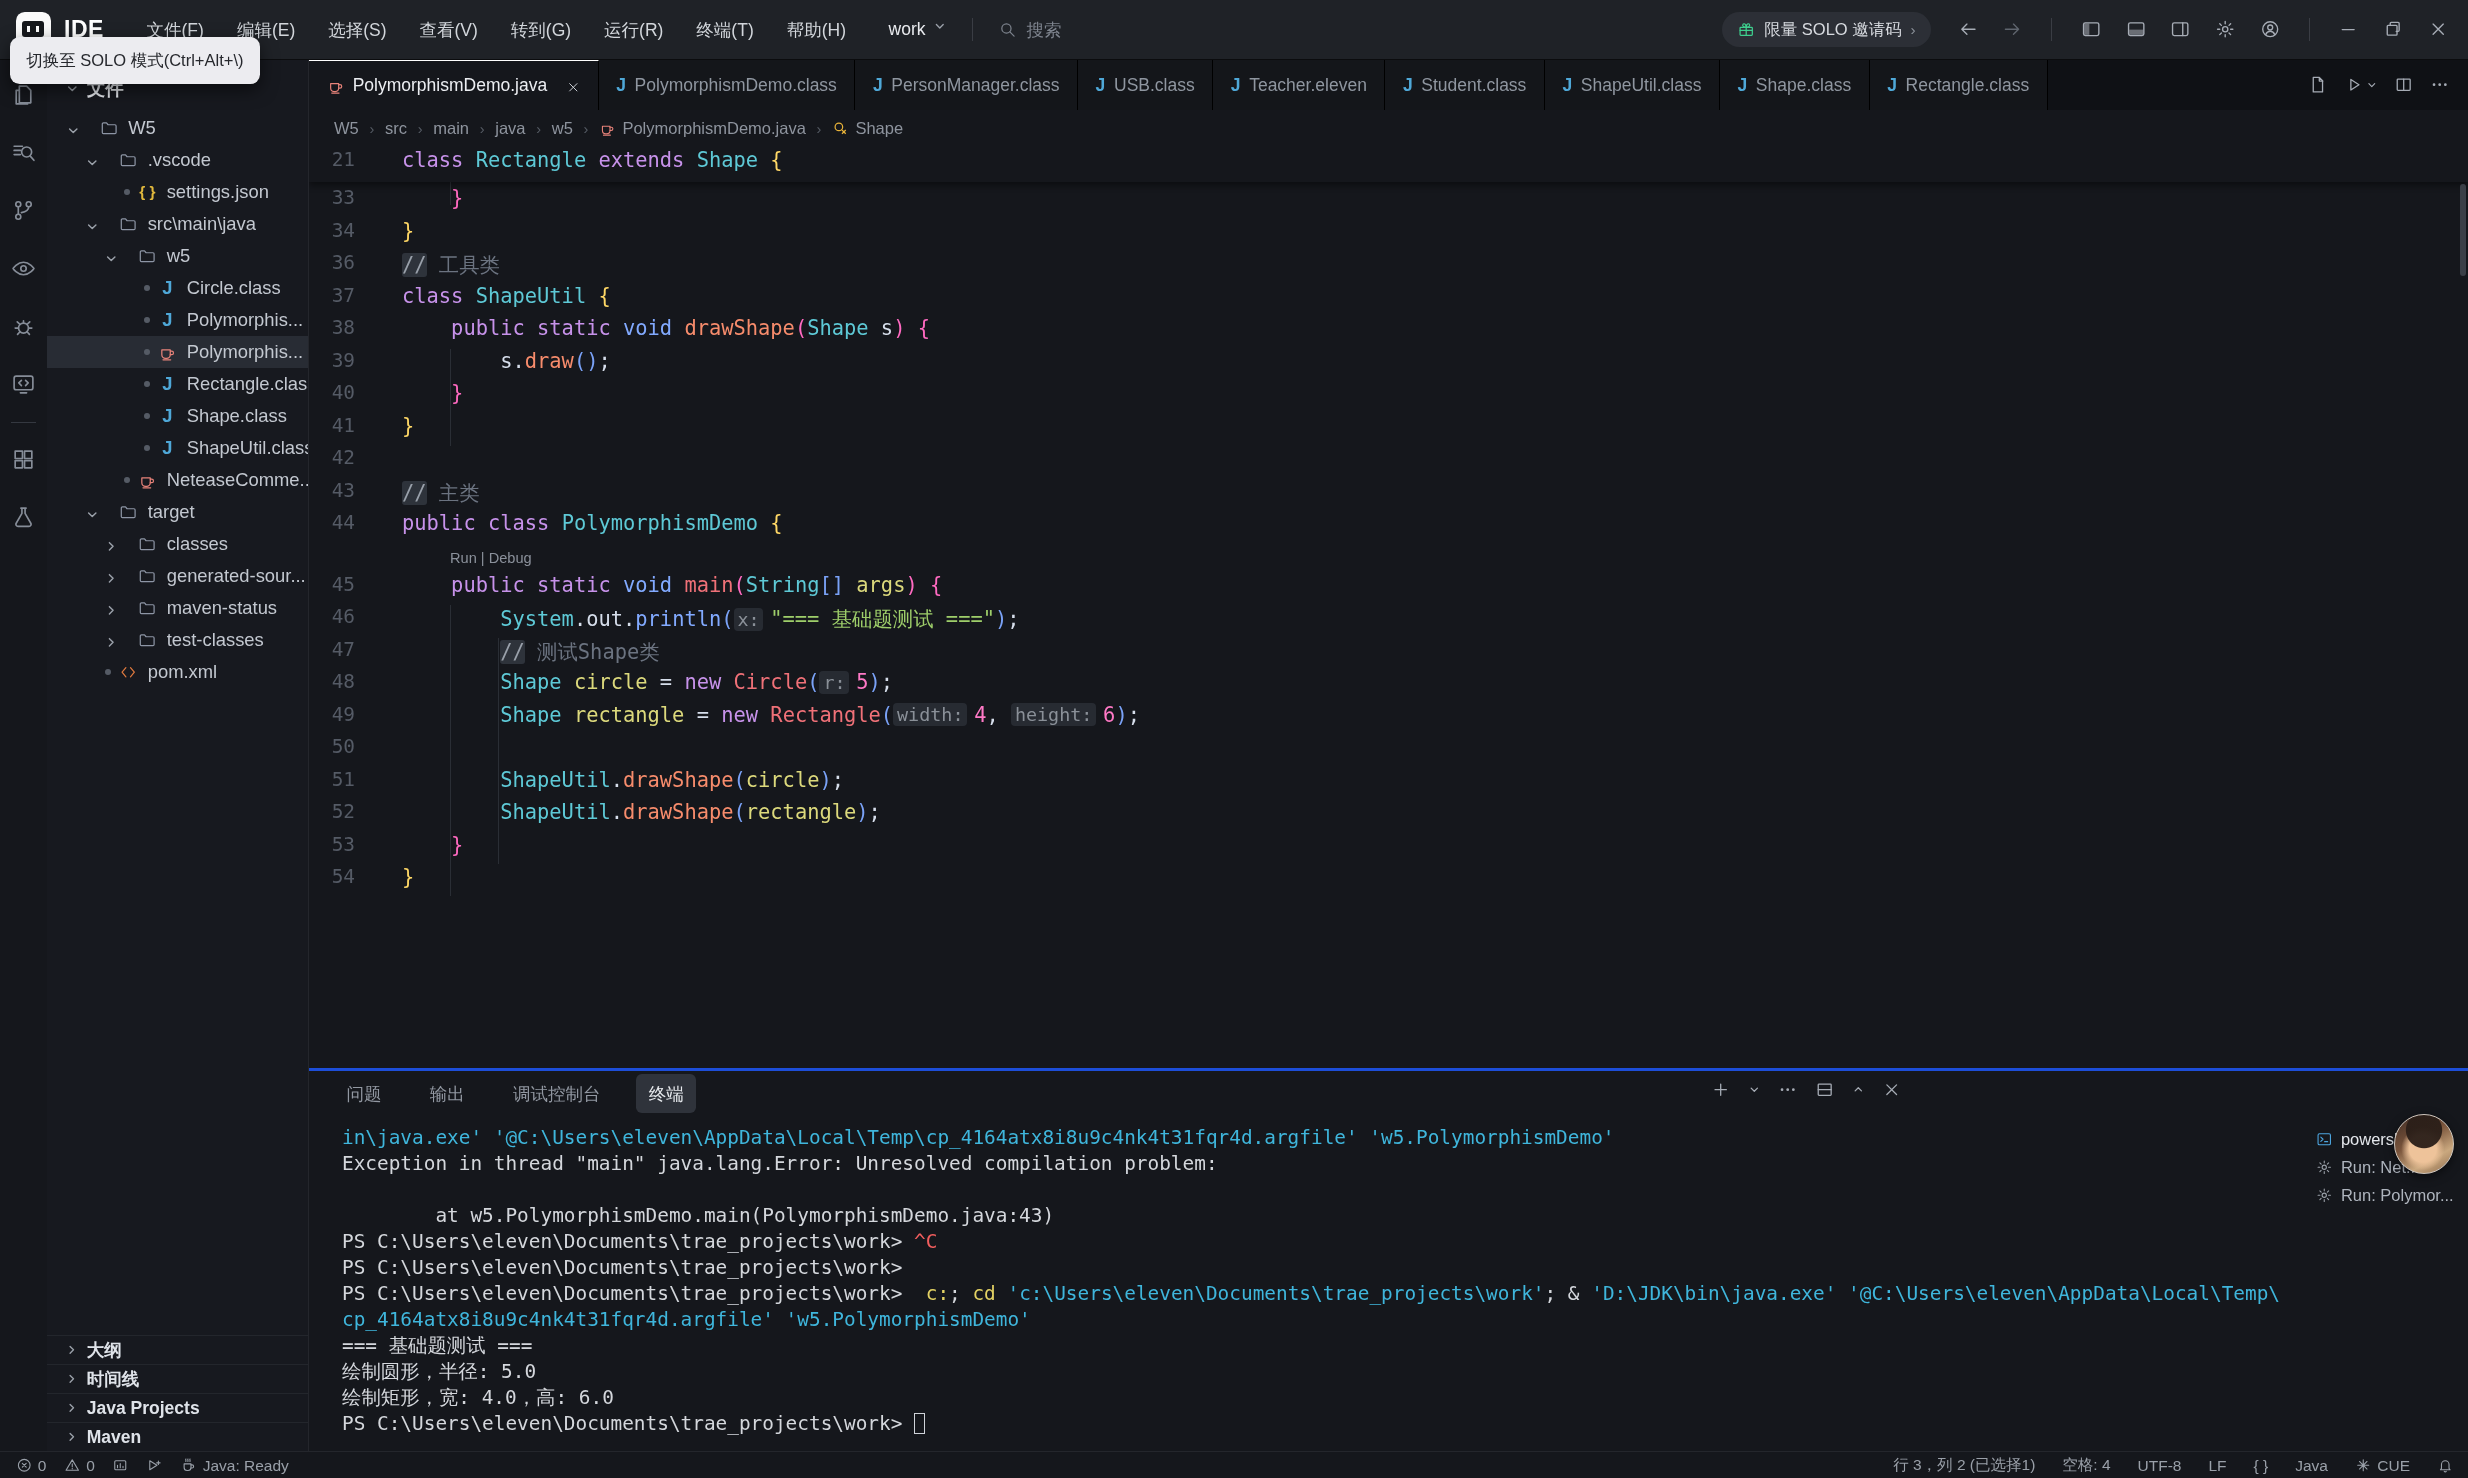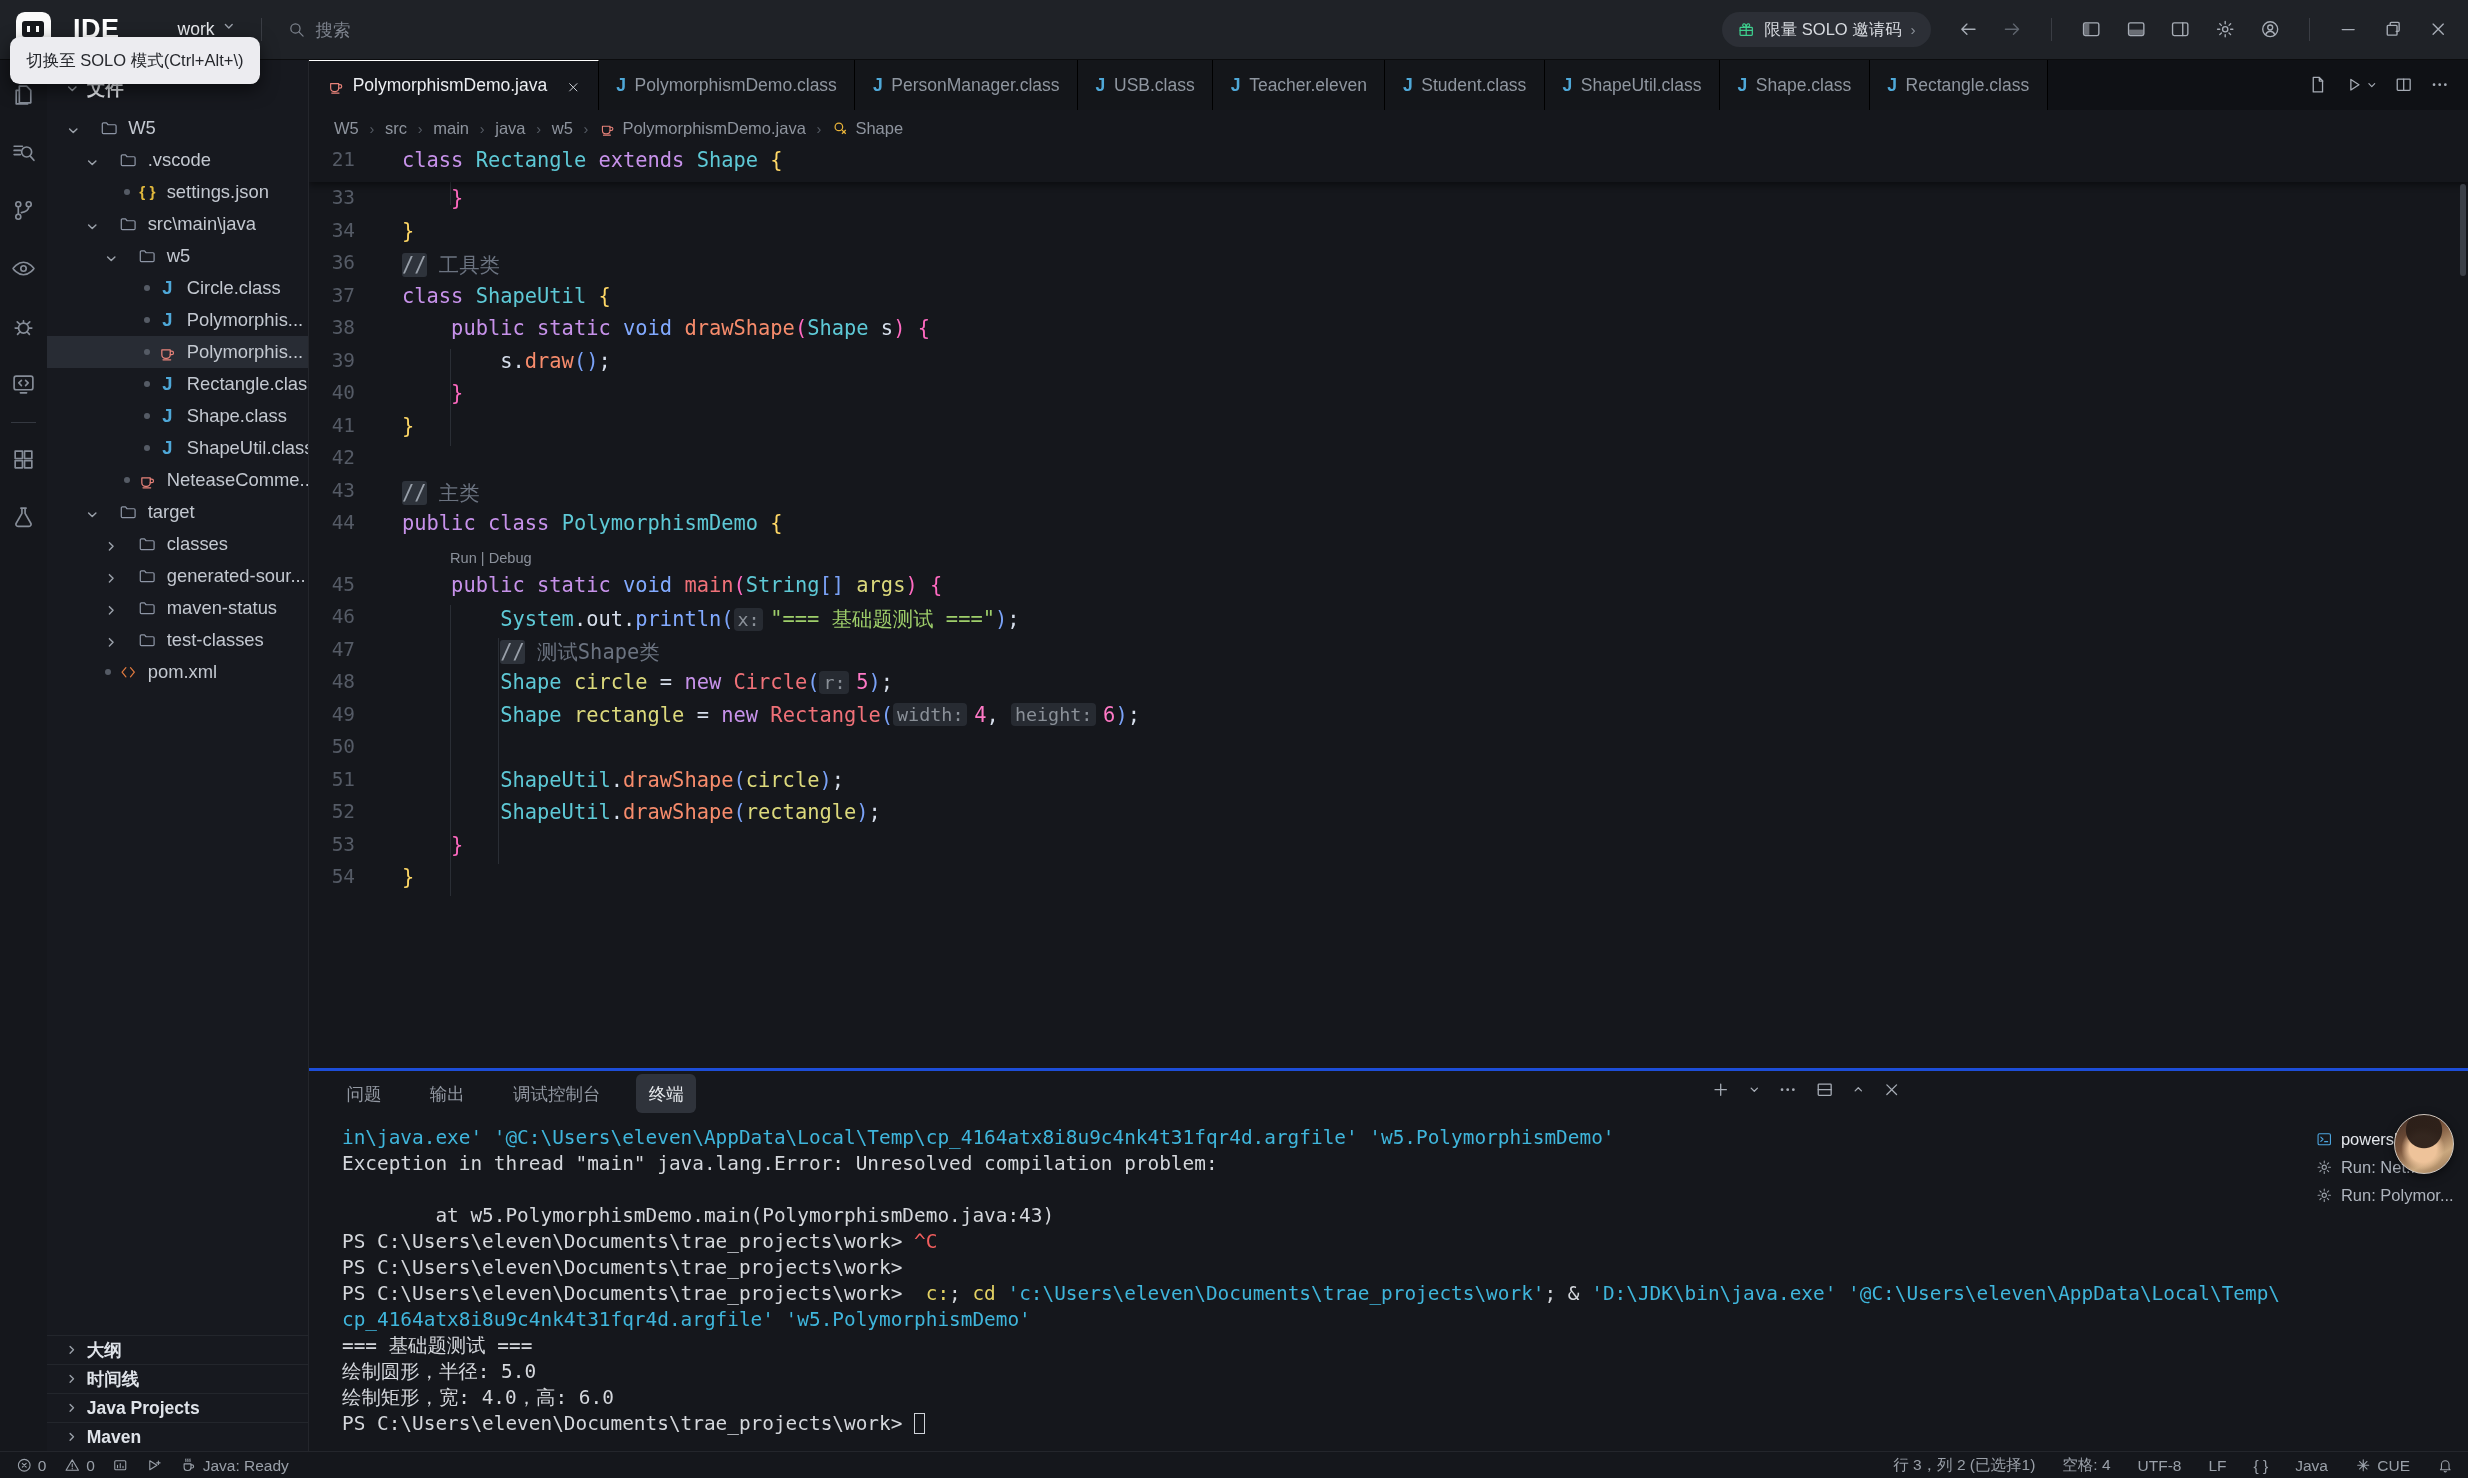--- a/index.html
+++ b/index.html
@@ -11,21 +11,21 @@
   .ic { display:inline-flex; width:19.4px; height:19.4px; flex:none; }
   .ic svg { width:100%; height:100%; display:block; }
 
   
   #titlebar { position:absolute; left:0; top:0; right:0; height:60px; background:#1f2227;
     border-bottom:1px solid #0b0c0e; display:flex; align-items:center; z-index:10; }
   .logo { width:35px; height:35px; background:#fafafa; border-radius:8.7px; position:relative; margin:0 13.6px 0 15.5px; }
   .logo-screen { position:absolute; left:6.8px; top:8.7px; width:21.3px; height:16.5px; background:#17191d; border-radius:2.9px; }
   .logo-screen::before { content:""; position:absolute; left:4.9px; top:5.8px; width:2.9px; height:5.8px; background:#fff; }
   .logo-screen::after  { content:""; position:absolute; right:4.9px; top:5.8px; width:2.9px; height:5.8px; background:#fff; }
-  .ide-label { font-weight:700; font-size:27px; color:#fff; margin-right:29px; letter-spacing:0.5px;margin-left:9px; }
+  .ide-label { font-weight:700; font-size:23px; color:#fff; margin-right:29px; letter-spacing:0.5px; }
   .menu { display:flex; gap:5.8px; }
   .menu-item { padding:6.8px 13.6px; font-size:17.5px; color:#d2d6db; border-radius:5.8px; }
   .tb-center { display:flex; align-items:center; margin-left:29px; gap:13.6px; }
   .work-btn { display:flex; gap:7.8px; font-size:17.5px; color:#e8eaee; }
   .work-btn .ic { width:13.6px; height:13.6px; color:#9aa0a9; }
   .tb-divider { width:1px; height:23px; background:#3a3d44; margin:0 11.6px; }
   .search-box { display:flex; align-items:center; gap:9.7px; color:#7d838d; font-size:17.5px; }
   .search-box .ic { width:18.4px; height:18.4px; }
   .tb-right { margin-left:auto; display:flex; align-items:center; gap:9.7px; padding-right:13.6px; }
   .badge { display:flex; align-items:center; gap:8.7px; background:#2c2f36; border-radius:17.5px;
@@ -151,20 +151,30 @@
   .sb-item .ic { width:16.5px; height:16.5px; }
 </style>
 </head>
 <body>
 
 <header id="titlebar">
   <div class="logo">
       <div class="logo-screen"></div>
     </div>
   <div class="ide-label">IDE</div>
+  <nav class="menu" id="menubar">
+      <div class="menu-item">文件(F)</div>
+      <div class="menu-item">编辑(E)</div>
+      <div class="menu-item">选择(S)</div>
+      <div class="menu-item">查看(V)</div>
+      <div class="menu-item">转到(G)</div>
+      <div class="menu-item">运行(R)</div>
+      <div class="menu-item">终端(T)</div>
+      <div class="menu-item">帮助(H)</div>
+    </nav>
   <div class="tb-center">
     <div class="work-btn">
       <span>work</span>
       <span class="ic">
           <svg viewBox="0 0 16 16" fill="none" stroke="currentColor" stroke-width="1.6" stroke-linecap="round" stroke-linejoin="round">
             <path d="M4 6.5l4 4 4-4"></path>
           </svg>
         </span>
     </div>
     <div class="tb-divider"></div>

